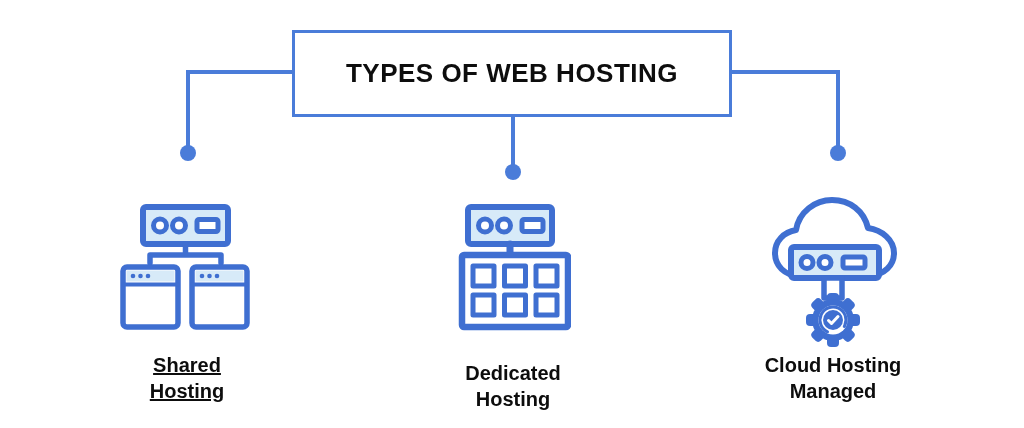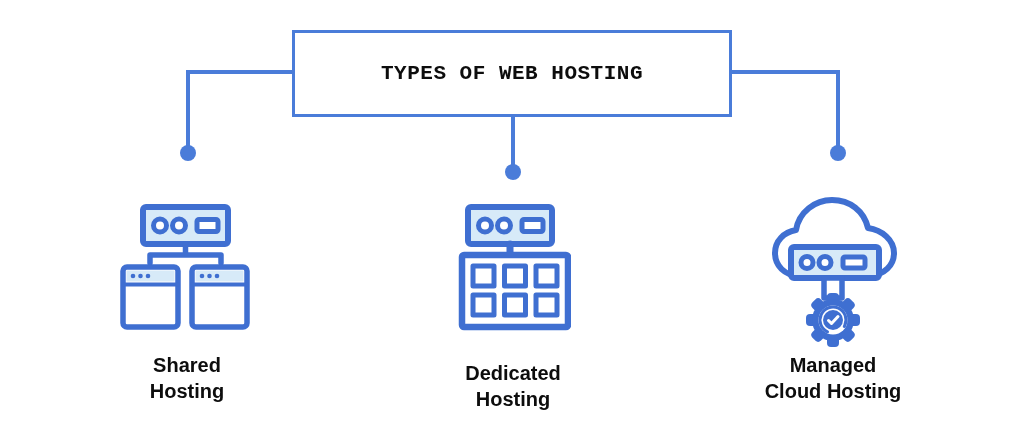--- a/index.html
+++ b/index.html
@@ -13,23 +13,22 @@
   .canvas{
     position:relative;width:1024px;height:428px;background:var(--bg);
     font-family:"Liberation Sans", sans-serif;overflow:hidden;
   }
   .title-box{
     position:absolute;left:292px;top:30px;width:440px;height:87px;
     box-sizing:border-box;border:3px solid var(--line);background:#fff;
     display:flex;align-items:center;justify-content:center;
   }
   .title-box span{
-    font-size:21px;font-weight:800;letter-spacing:.5px;color:var(--text);
+    font-size:26px;font-weight:800;letter-spacing:.5px;color:var(--text);
     white-space:nowrap;
-    font-family:Liberation Mono, monospace;
   }
   .conn{position:absolute;background:var(--line);}
   .dot{position:absolute;width:16px;height:16px;border-radius:50%;background:var(--line);}
   .icon-svg{position:absolute;}
   .node-label{
     position:absolute;top:352px;text-align:center;color:var(--text);
     font-size:20px;font-weight:700;line-height:26px;
   }
   .node-label span{display:block;}
   
@@ -115,26 +114,26 @@
         <rect x="-6" y="-27" width="12" height="54" rx="4" transform="rotate(135)"></rect>
       </g>
       <circle class="fb" r="21"></circle>
       <circle cx="0" cy="0" r="14.5" fill="#fff"></circle>
       <circle class="st sw3" r="13" stroke-dasharray="62 20" transform="rotate(115)"></circle>
       <circle class="fb" r="10"></circle>
       <path class="wst sw3" d="M-4.5 0.5 L-1.5 3.5 L5 -3.5"></path>
     </g>
   </svg>
 
-  <div class="node-label" style="left:107px;width:160px;">
+  <div class="node-label" style="left:107px;width:160px;text-decoration:underline;">
     <span>Shared</span>
     <span>Hosting</span>
   </div>
   <div class="node-label" style="left:433px;width:160px;margin-top:8px;">
     <span>Dedicated</span>
     <span>Hosting</span>
   </div>
   <div class="node-label" style="left:743px;width:180px;">
+    <span>Cloud Hosting</span>
     <span>Managed</span>
-    <span>Cloud Hosting</span>
   </div>
 
 </div>
 
 </body></html>

